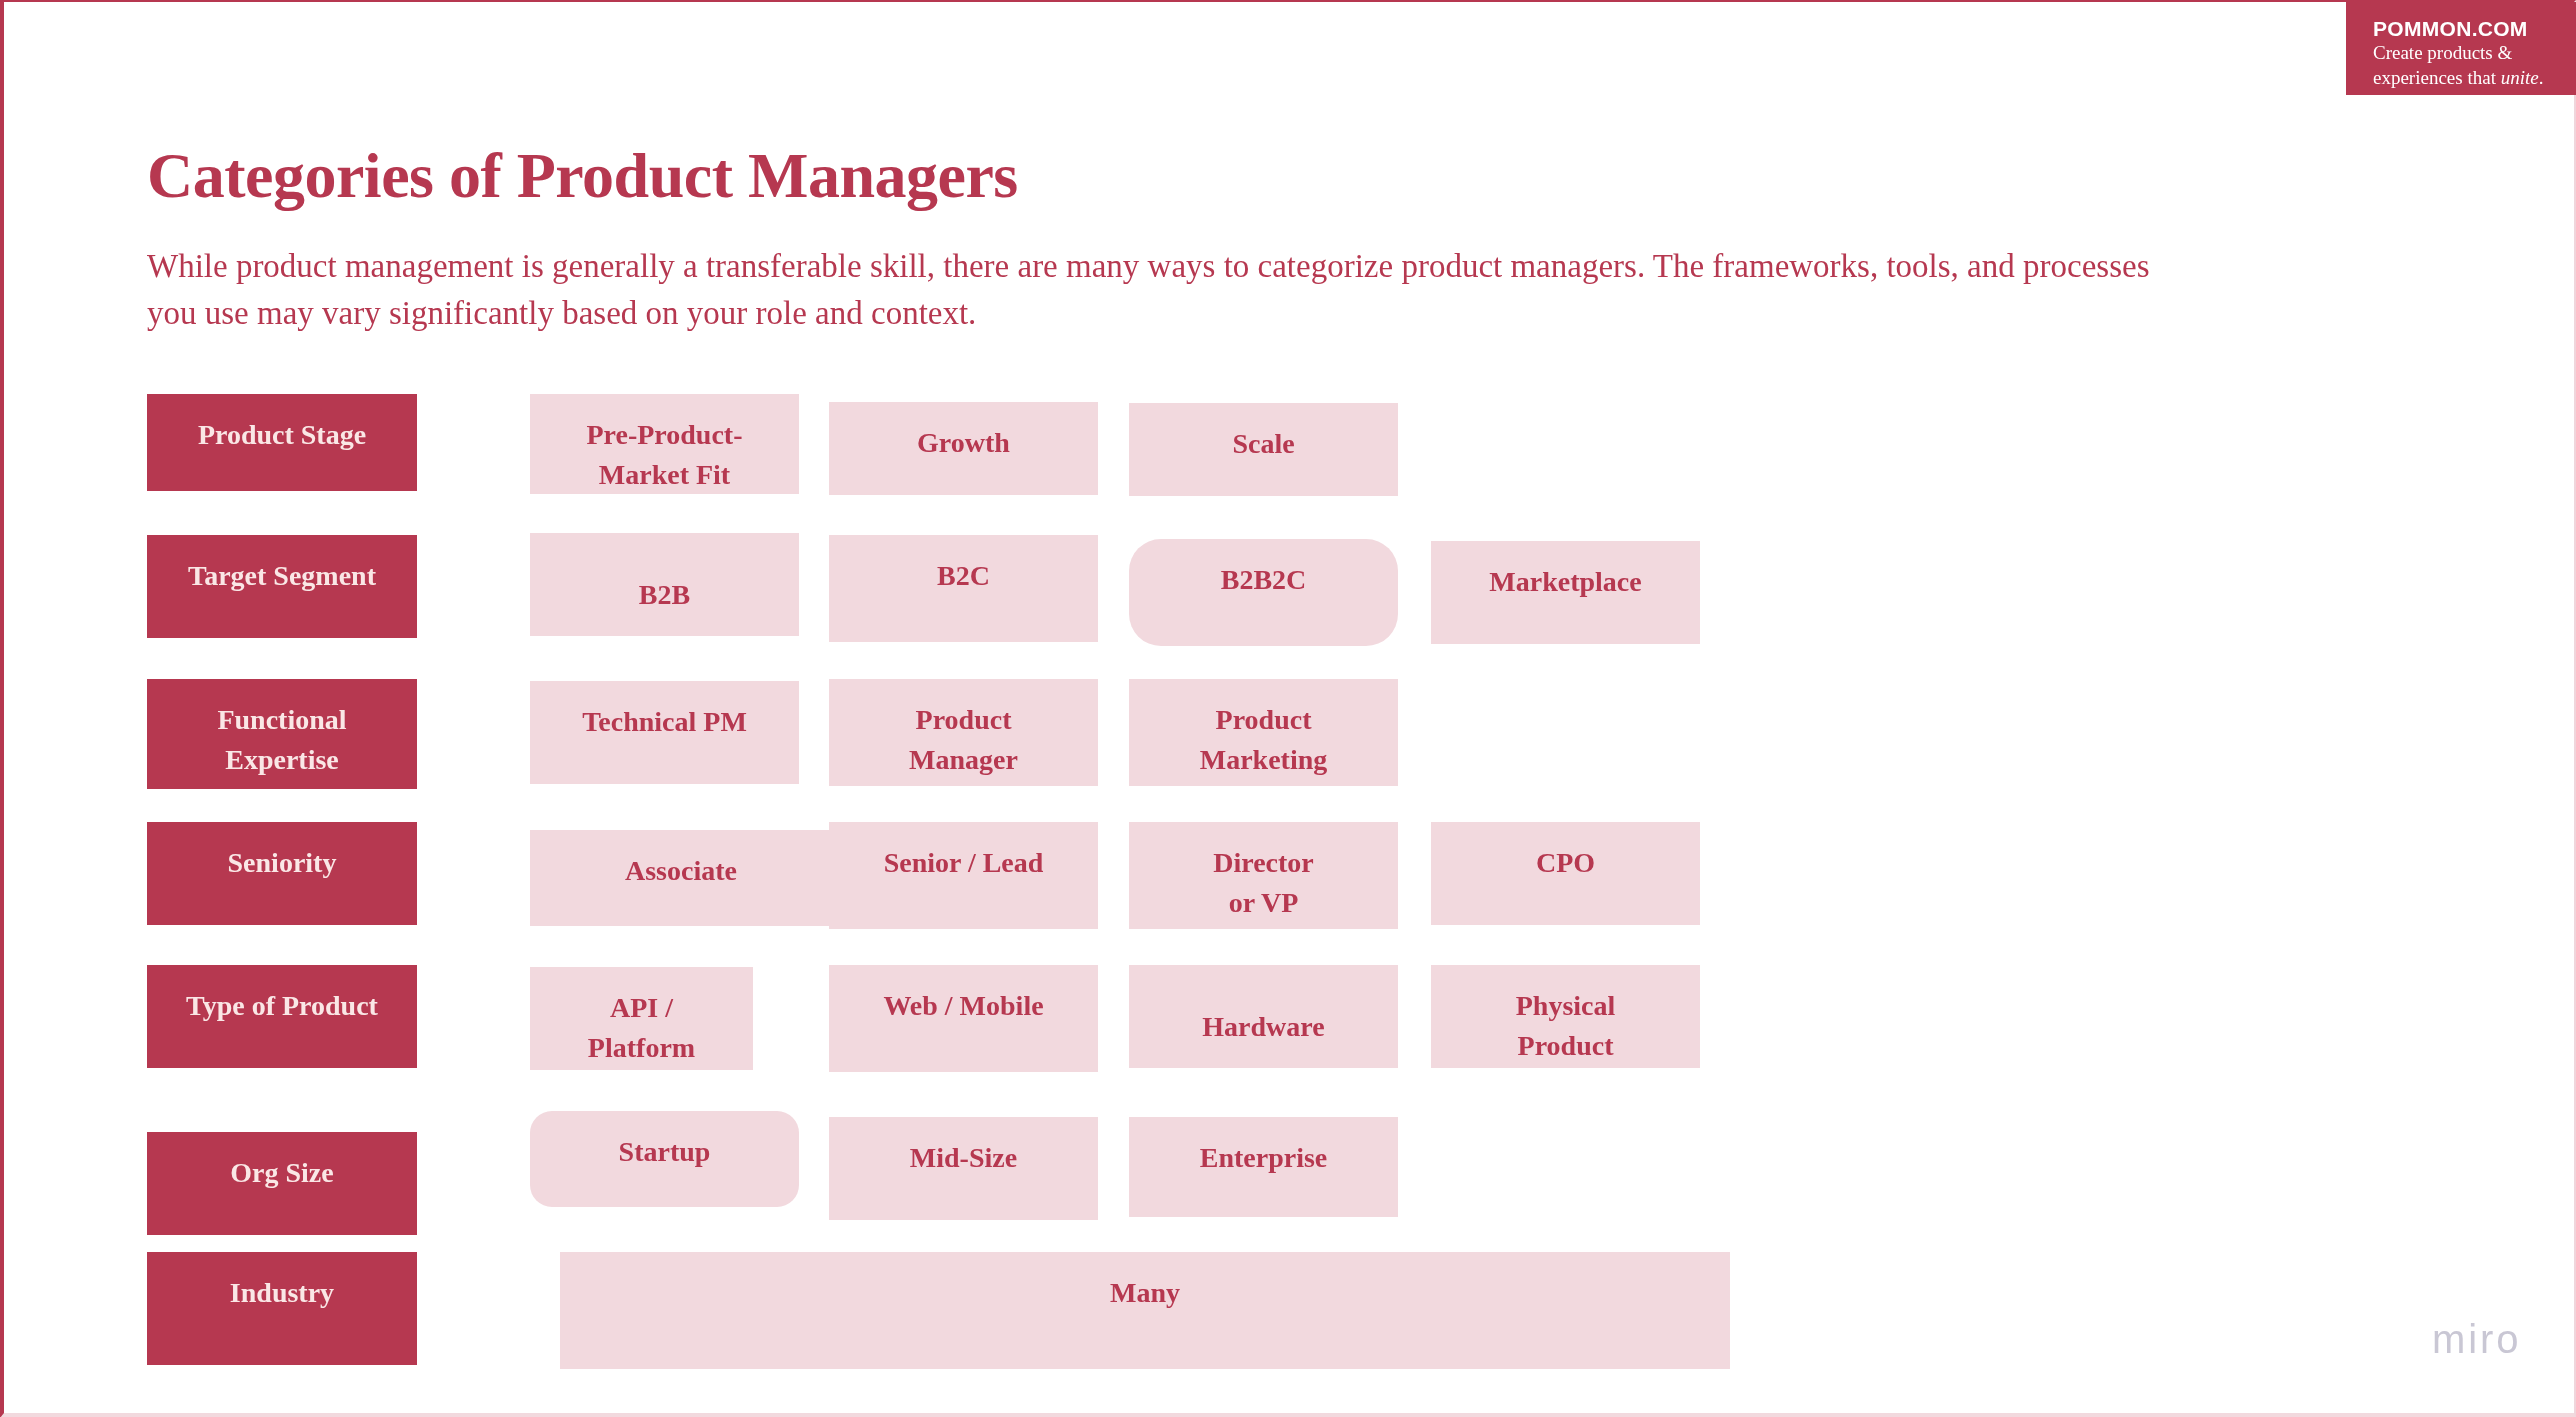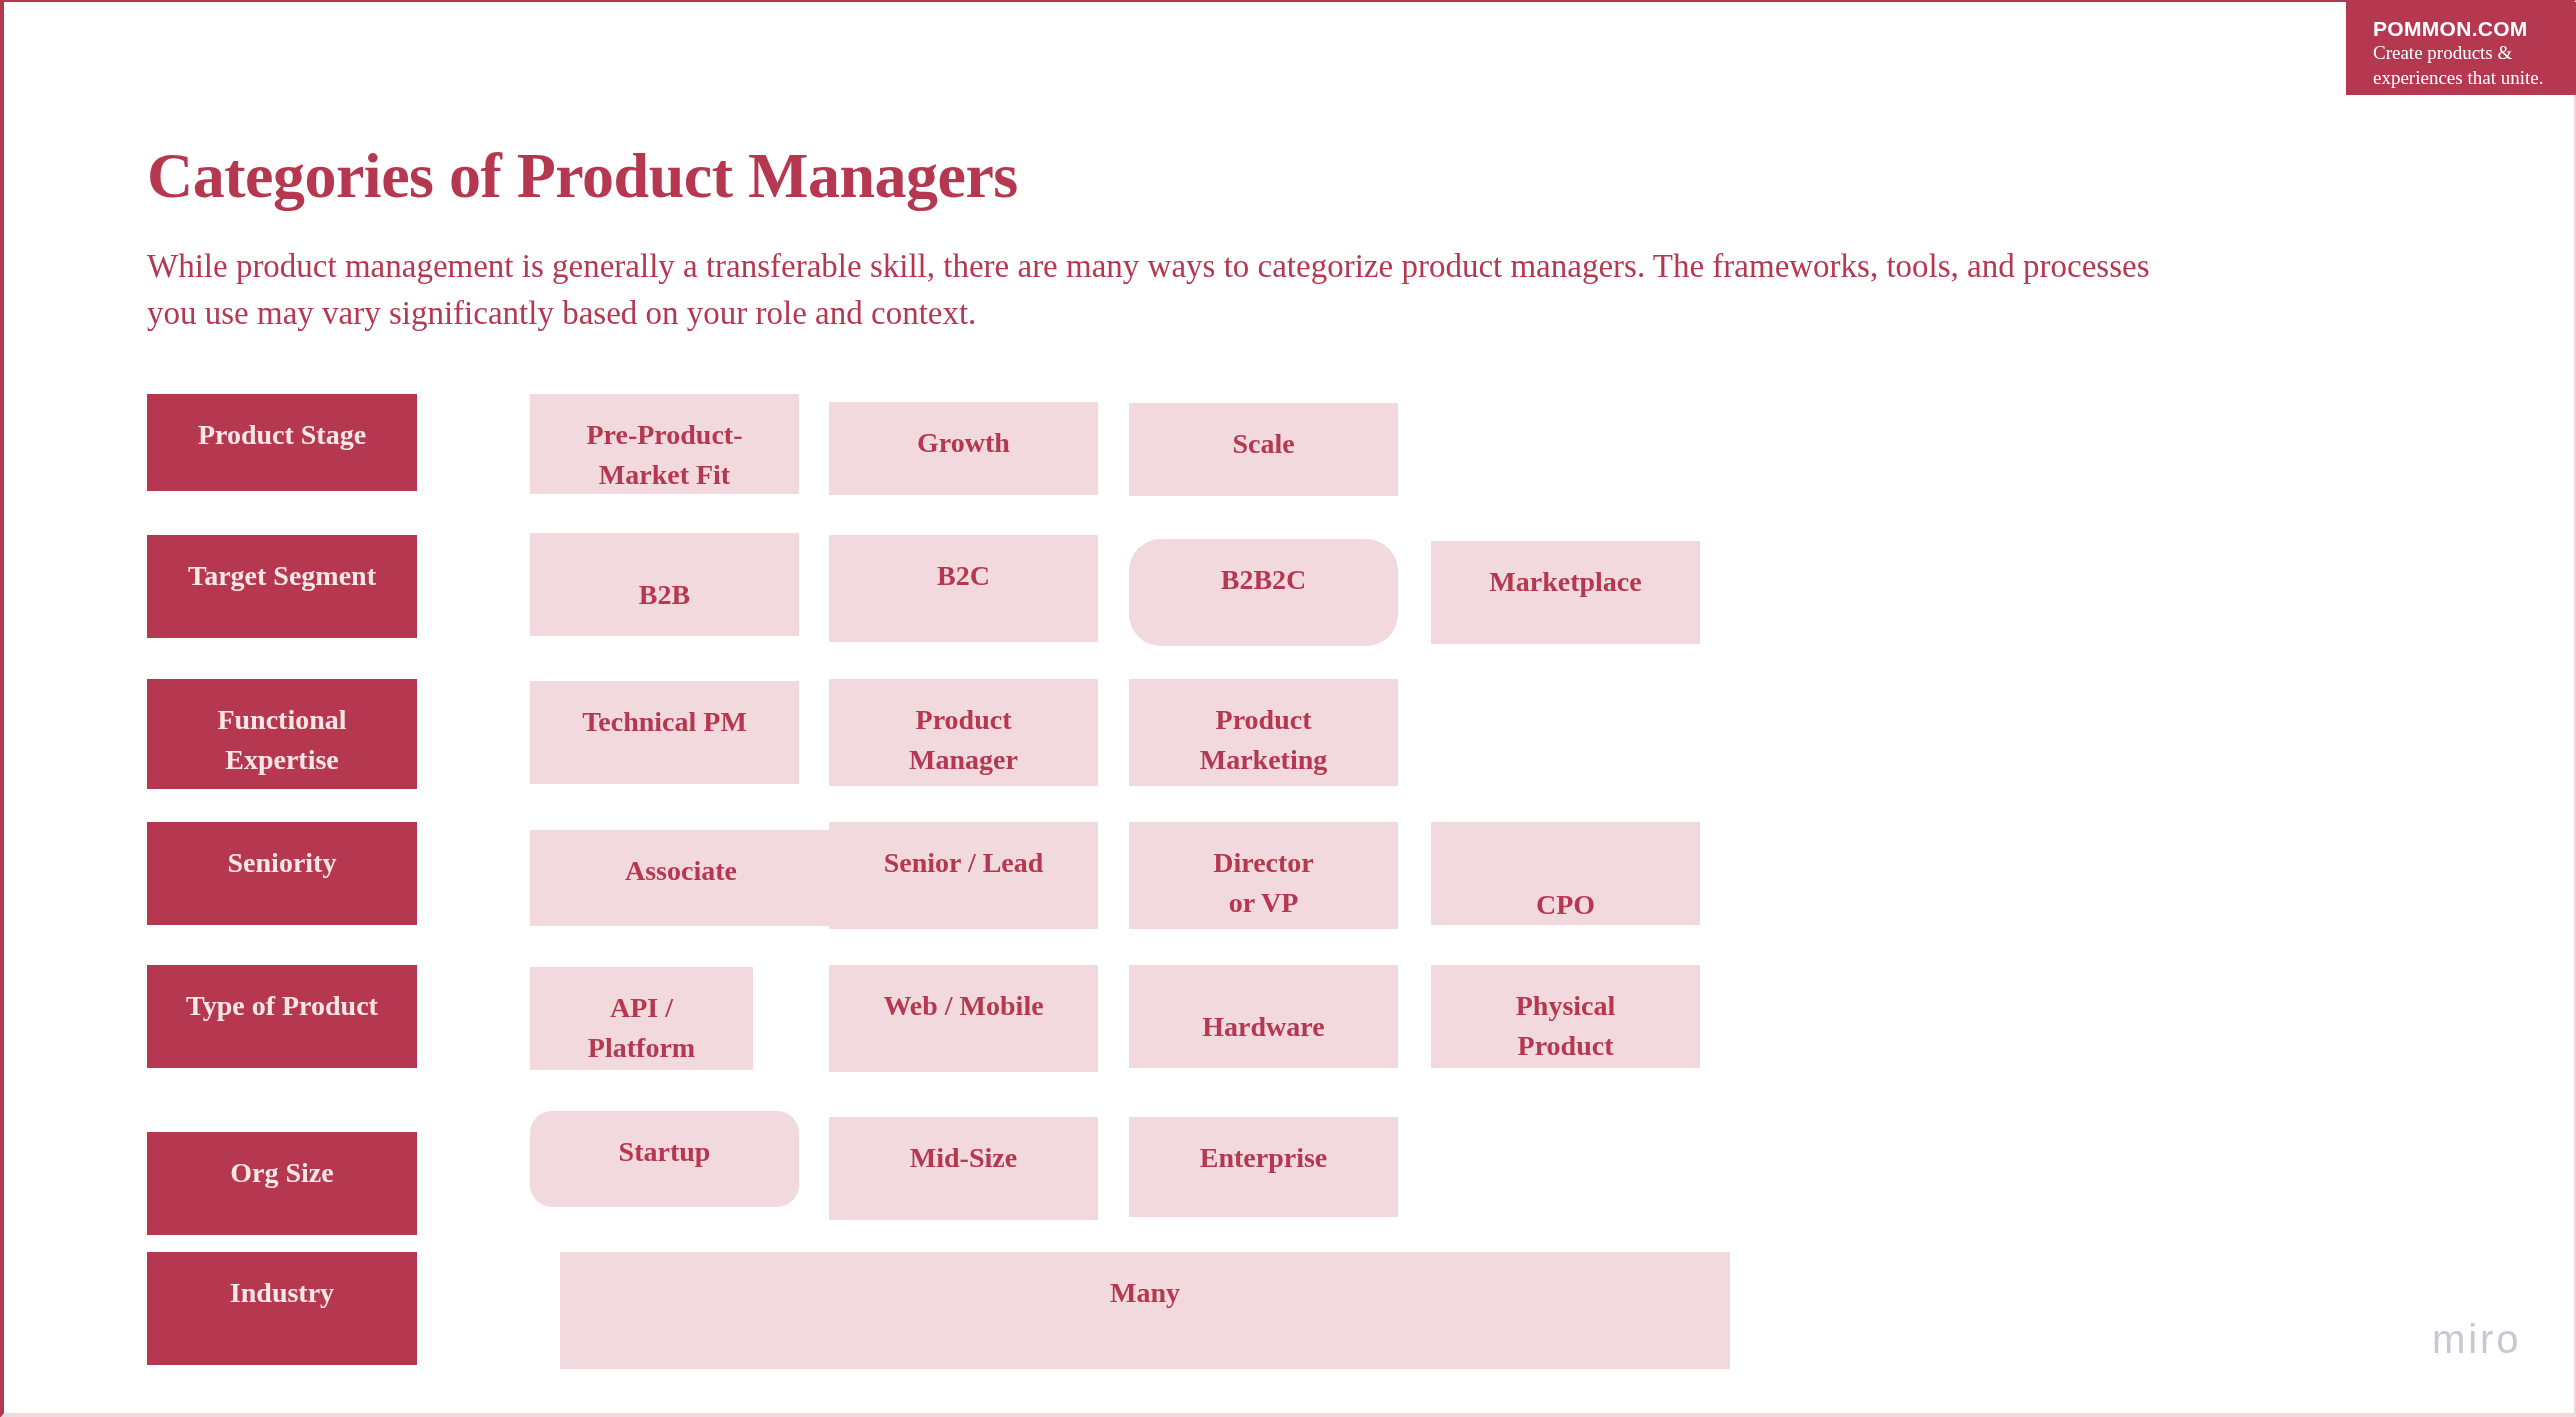--- a/index.html
+++ b/index.html
@@ -47,21 +47,21 @@
     letter-spacing: 0.3px;
     line-height: 1.15;
     white-space: nowrap;
   }
   #badge .badge-line {
     font-family: "Liberation Serif", serif;
     font-size: 19px;
     line-height: 1.28;
     white-space: nowrap;
   }
-  #badge .badge-em { }
+  #badge .badge-em { font-style: italic; }
 
   
   #title {
     position: absolute;
     left: 143px;
     top: 99px;
     font-family: "Liberation Serif", "DejaVu Serif", serif;
     font-weight: bold;
     font-size: 64px;
     line-height: 1.0;
@@ -192,21 +192,21 @@
       <div class="cell value" style="left: 526px; top: 828px; width: 302px; height: 96px;">
         <div class="ctext">Associate</div>
       </div>
       <div class="cell value" style="left: 825px; top: 820px; width: 269px; height: 107px;">
         <div class="ctext">Senior / Lead</div>
       </div>
       <div class="cell value" style="left: 1125px; top: 820px; width: 269px; height: 107px;">
         <div class="ctext">Director
 or VP</div>
       </div>
-      <div class="cell value" style="left: 1427px; top: 820px; width: 269px; height: 103px; align-items: flex-end;">
+      <div class="cell value" style="left: 1427px; top: 820px; width: 269px; height: 103px;">
         <div class="ctext">CPO</div>
       </div>
       <div class="cell rowlabel" style="left: 143px; top: 963px; width: 270px; height: 103px;">
         <div class="ctext">Type of Product</div>
       </div>
       <div class="cell value" style="left: 526px; top: 965px; width: 223px; height: 103px;">
         <div class="ctext">API /
 Platform</div>
       </div>
       <div class="cell value" style="left: 825px; top: 963px; width: 269px; height: 107px;">

